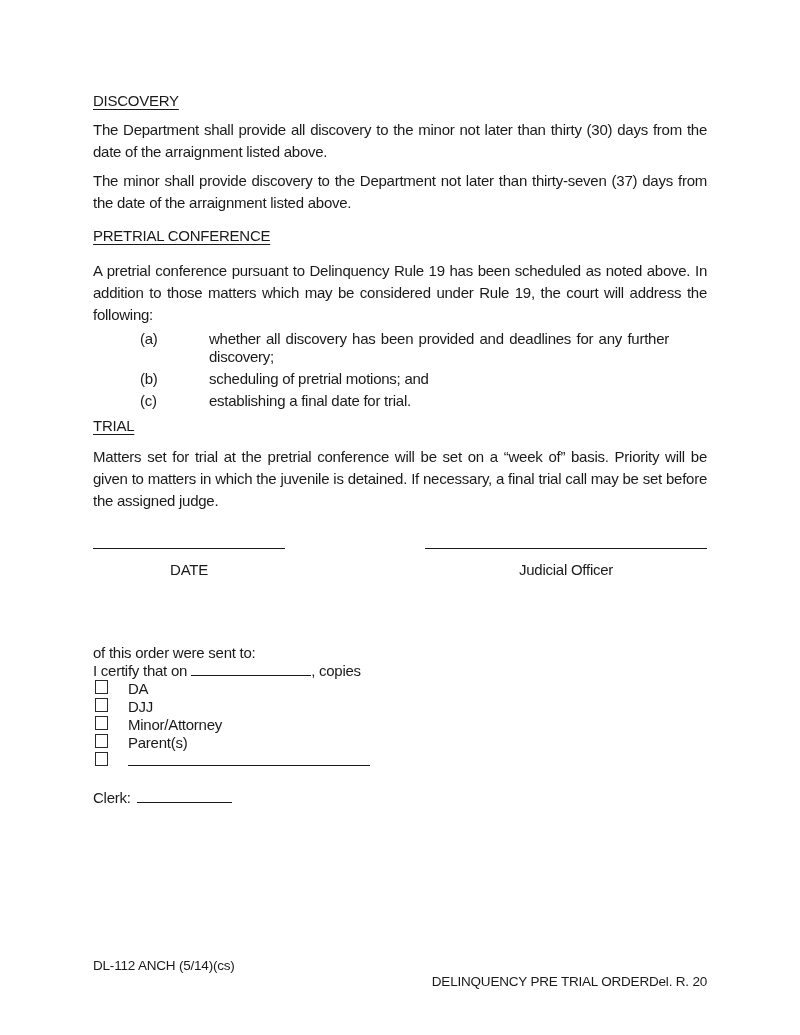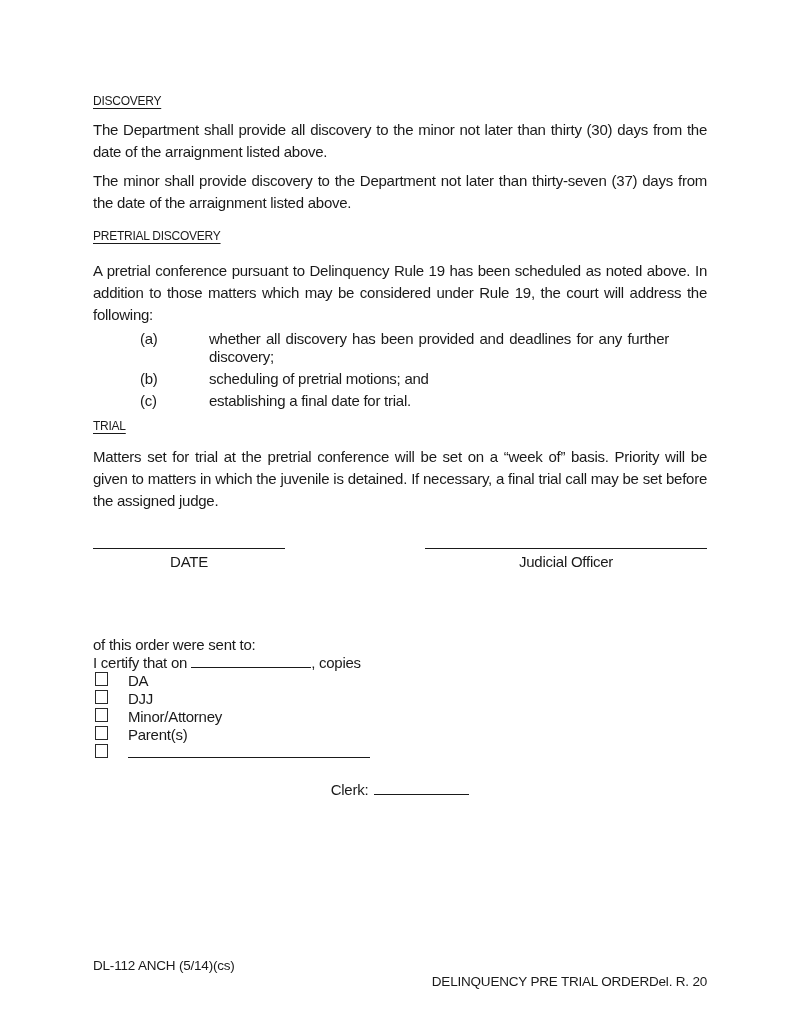--- a/index.html
+++ b/index.html
@@ -14,21 +14,21 @@
     font-size: 15px;
     line-height: 22px;
     letter-spacing: -0.25px;
     color: #1a1a1a;
     overflow: hidden;
   }
   .heading {
     text-decoration: underline;
     text-underline-offset: 3px;
     font-weight: normal;
-    font-size: 12px;
+    font-size: 15px;
     margin: 0;
   }
   .para {
     margin: 0;
     text-align: justify;
   }
   .mt-after-heading { margin-top: 13px; }
   .mt-para { margin-top: 7px; }
   .mt-heading { margin-top: 11px; }
 
@@ -49,21 +49,21 @@
     margin-top: 36px;
   }
   .sig-block-left  { width: 192px; }
   .sig-block-right { width: 282px; }
   .sig-line {
     border-bottom: 1.5px solid #1a1a1a;
     height: 0;
   }
   .sig-label {
     text-align: center;
-    margin-top: 2px;
+    margin-top: 10px;
   }
 
   
   .certify {
     margin-top: 63px;
     line-height: 18px;
   }
   .blank {
     display: inline-block;
     border-bottom: 1.2px solid #1a1a1a;
@@ -83,21 +83,21 @@
     width: 13px;
     height: 14px;
     border: 1.4px solid #2a2a2a;
     box-sizing: border-box;
     margin-left: 2px;
     margin-right: 20px;
     margin-bottom: 1px;
     background: #ffffff;
   }
   .cb-label { line-height: 18px; }
-  .clerk-row { margin-top: 19px; text-align: center; }
+  .clerk-row { margin-top: 19px; }
 
   
   .footer {
     position: absolute;
     left: 93px;
     right: 93px;
     top: 958px;
     font-size: 13.5px;
     line-height: 15.5px;
     letter-spacing: -0.2px;
@@ -110,21 +110,21 @@
 </head>
 <body>
 
 <div class="page">
 
   <h2 class="heading">DISCOVERY</h2>
 
   <p class="para mt-para">The Department shall provide all discovery to the minor not later than thirty (30) days from the date of the arraignment listed above.</p>
   <p class="para mt-para">The minor shall provide discovery to the Department not later than thirty-seven (37) days from the date of the arraignment listed above.</p>
 
-  <h2 class="heading mt-heading">PRETRIAL DISCOVERY</h2>
+  <h2 class="heading mt-heading">PRETRIAL CONFERENCE</h2>
 
   <p class="para mt-after-heading">A pretrial conference pursuant to Delinquency Rule 19 has been scheduled as noted above.  In addition to those matters which may be considered under Rule 19, the court will address the following:</p>
 
   <div class="list">
     <div class="list-row">
       <span class="list-marker">(a)</span>
       <span class="list-text">whether all discovery has been provided and deadlines for any further discovery;</span>
     </div>
     <div class="list-row">
       <span class="list-marker">(b)</span>

